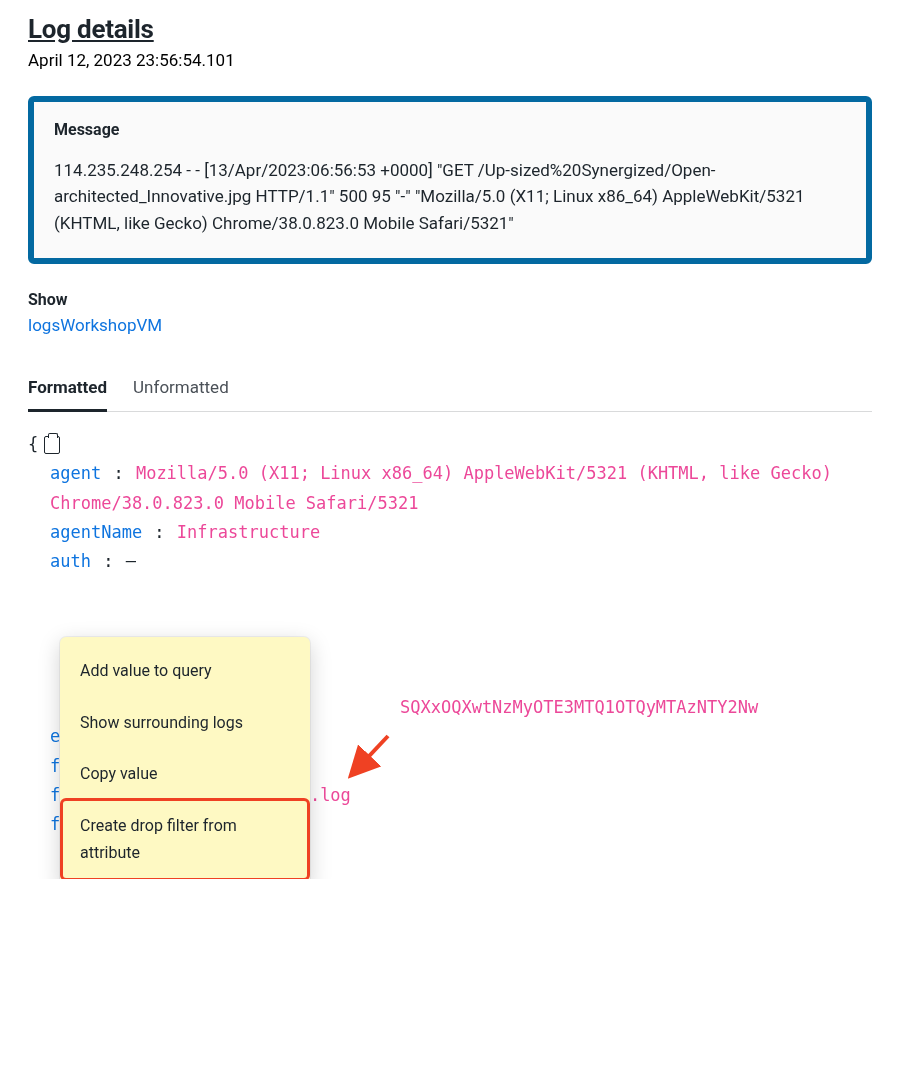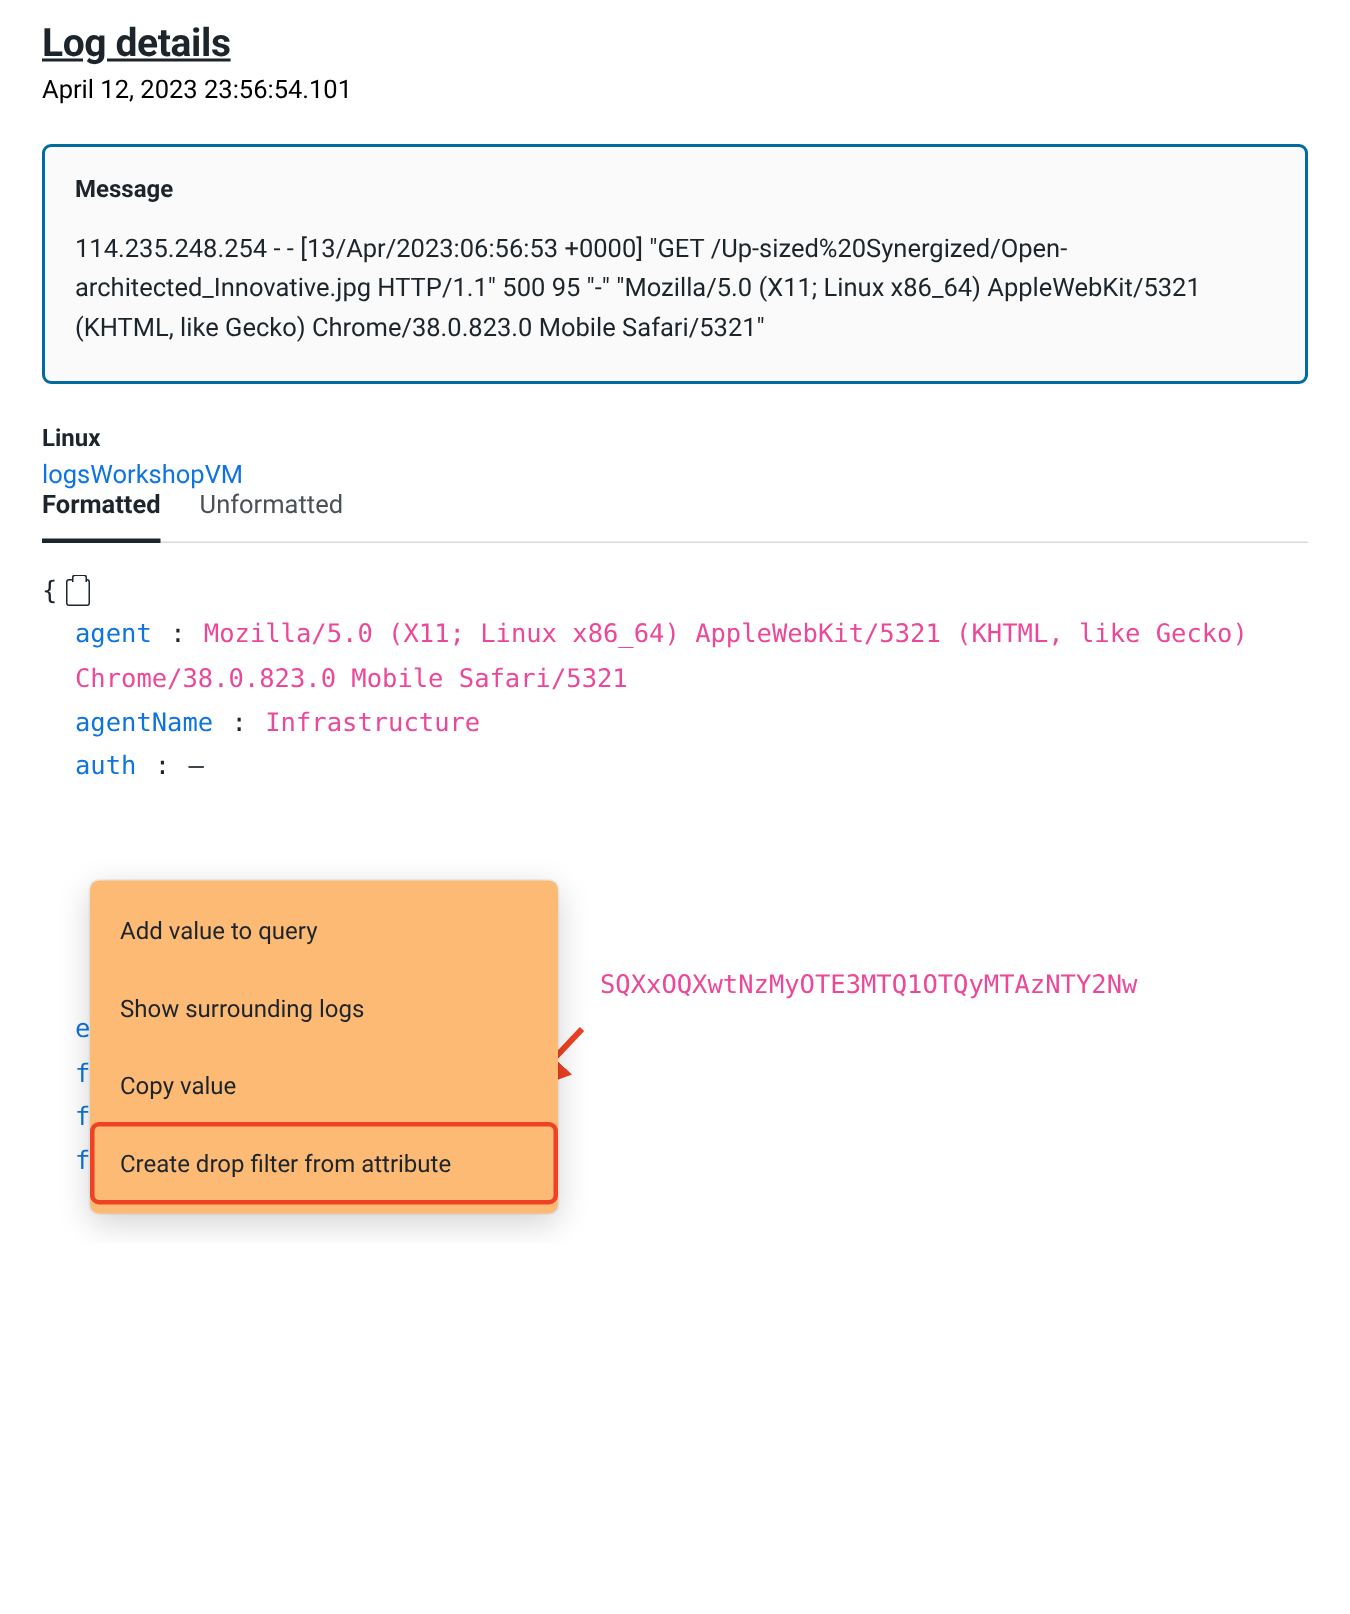--- a/index.html
+++ b/index.html
@@ -17,21 +17,21 @@
     margin: 14px 0 4px 0;
     letter-spacing: -0.01em;
     text-decoration: underline;
   }
   .timestamp {
     font-size: 17px;
     color: #000000;
     margin: 6px 0 26px 0;
   }
   .message-box {
-    border: 2px solid #0369a1;
+    border: 6px solid #0369a1;
     border-radius: 6px;
     background: #fafafa;
     padding: 18px 20px 22px 20px;
   }
   .message-label {
     font-weight: 700;
     font-size: 16px;
     margin-bottom: 18px;
   }
   .message-body {
@@ -48,20 +48,21 @@
     font-size: 16px;
   }
   .host-link {
     color: #0e74df;
     font-size: 17px;
     margin-top: 6px;
     display: inline-block;
     cursor: pointer;
   }
   .tabs {
+    margin-top: 42px;
     border-bottom: 1px solid #d9dadb;
     display: flex;
     gap: 26px;
   }
   .tab {
     font-size: 17px;
     padding: 0 0 12px 0;
     cursor: pointer;
     color: #4b5158;
   }
@@ -109,22 +110,22 @@
   .k { color: #0e74df; }
   .colon { color: #1d252c; margin: 0 2px 0 2px; }
   .v-str { color: #ec4899; }
   .v-dash { color: #1d252c; }
 
   
   .ctx-menu {
     position: absolute;
     left: 32px;
     top: 207px;
-    width: 312px;
-    background: #fdba74;
+    width: 250px;
+    background: #fef9c3;
     border-radius: 6px;
     box-shadow: 0 6px 22px rgba(0,0,0,0.18), 0 0 0 1px rgba(0,0,0,0.05);
     padding: 8px 0;
     font-family: -apple-system, BlinkMacSystemFont, "Segoe UI", Roboto, Helvetica, Arial, sans-serif;
     z-index: 10;
   }
   .ctx-item {
     padding: 12px 20px;
     font-size: 16px;
     color: #1d252c;
@@ -159,21 +160,21 @@
 
 <h1 class="page-title">Log details</h1>
 <div class="timestamp">April 12, 2023 23:56:54.101</div>
 
 <div class="message-box">
   <div class="message-label">Message</div>
   <div class="message-body">114.235.248.254 - - [13/Apr/2023:06:56:53 +0000] "GET /Up-sized%20Synergized/Open-architected_Innovative.jpg HTTP/1.1" 500 95 "-" "Mozilla/5.0 (X11; Linux x86_64) AppleWebKit/5321 (KHTML, like Gecko) Chrome/38.0.823.0 Mobile Safari/5321"</div>
 </div>
 
 <div class="host-block">
-  <div class="host-label">Linux</div>
+  <div class="host-label">Show</div>
   <a class="host-link">logsWorkshopVM</a>
 </div>
 
 <div class="tabs">
   <div class="tab active">Formatted</div>
   <div class="tab">Unformatted</div>
 </div>
 
 <div class="json-area">
 

